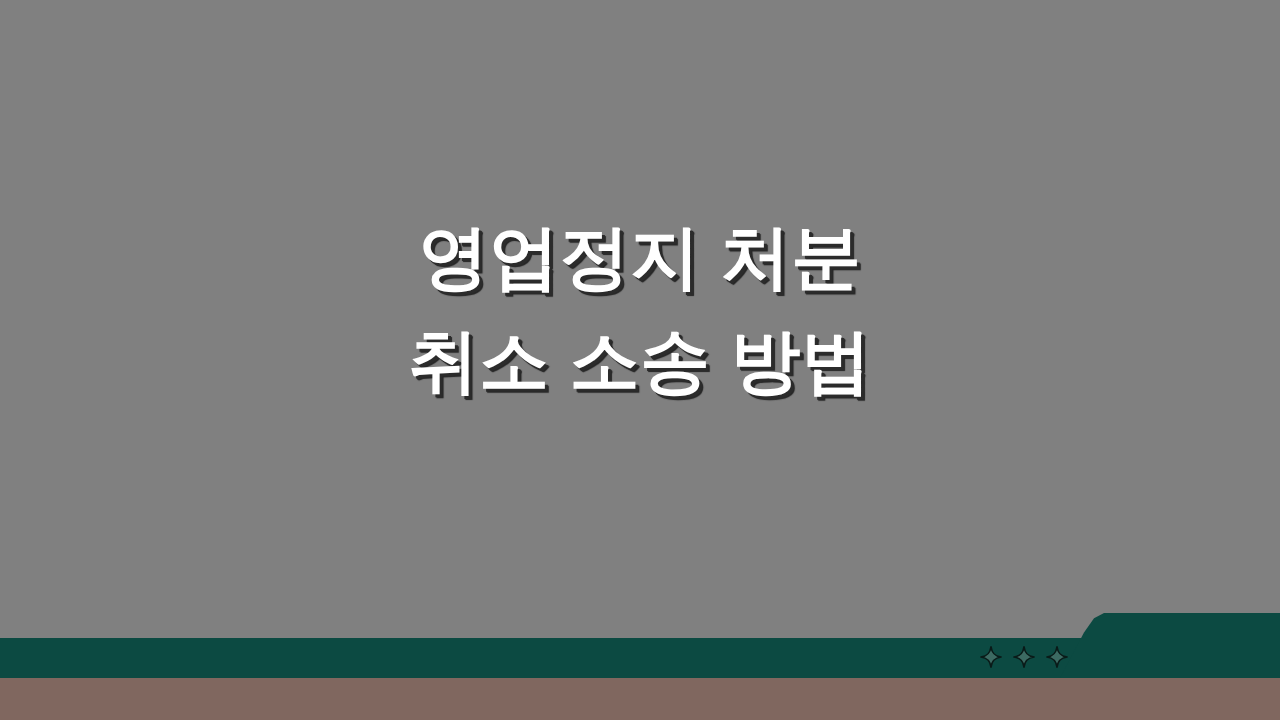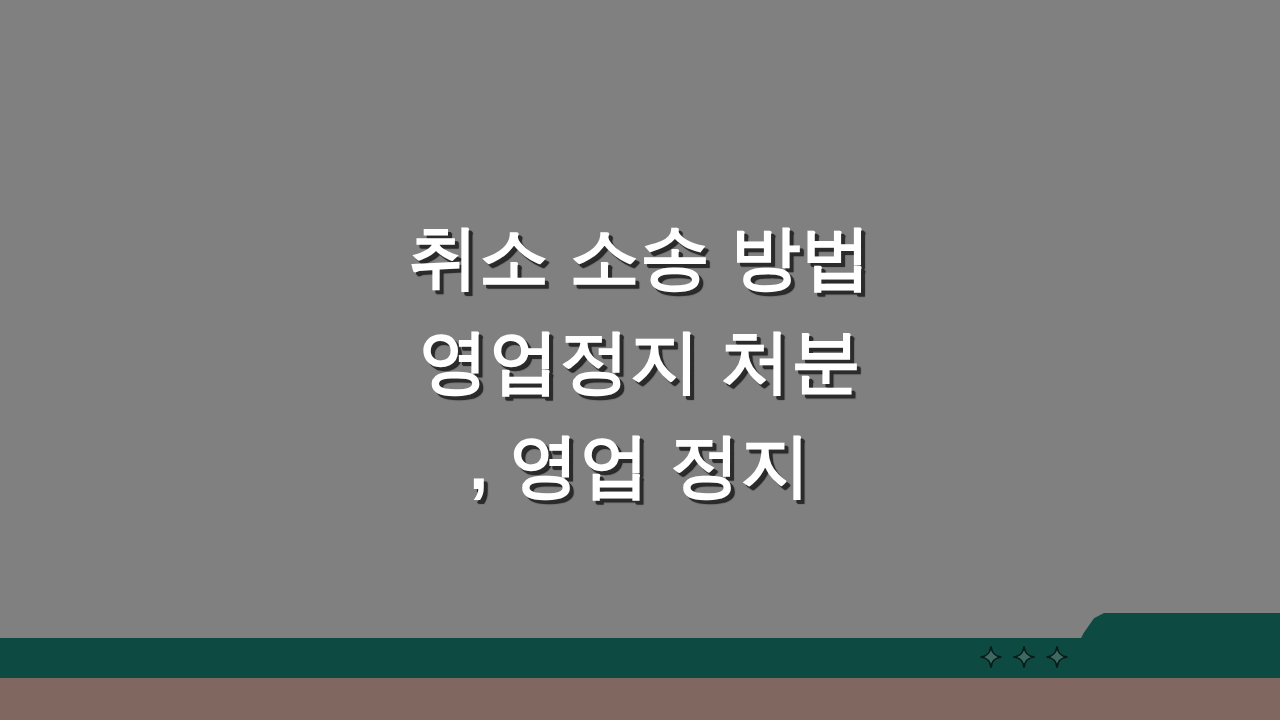--- a/index.html
+++ b/index.html
@@ -108,23 +108,22 @@
   #sparkle-1 { left: 980px; }
   #sparkle-2 { left: 1013px; }
   #sparkle-3 { left: 1046px; }
 </style>
 </head>
 <body>
 
 <div id="stage">
 
   <div id="title-block">
+    <span class="title-line">영업정지 처분</span>
     <span class="title-line">취소 소송 방법</span>
-    <span class="title-line">영업정지 처분</span>
-    <span class="title-line">, 영업 정지</span>
   </div>
 
   <div id="bottom-deco">
 
     <div id="teal-bar"></div>
     <div id="teal-step"></div>
     <div id="brown-bar"></div>
 
   </div>
 

